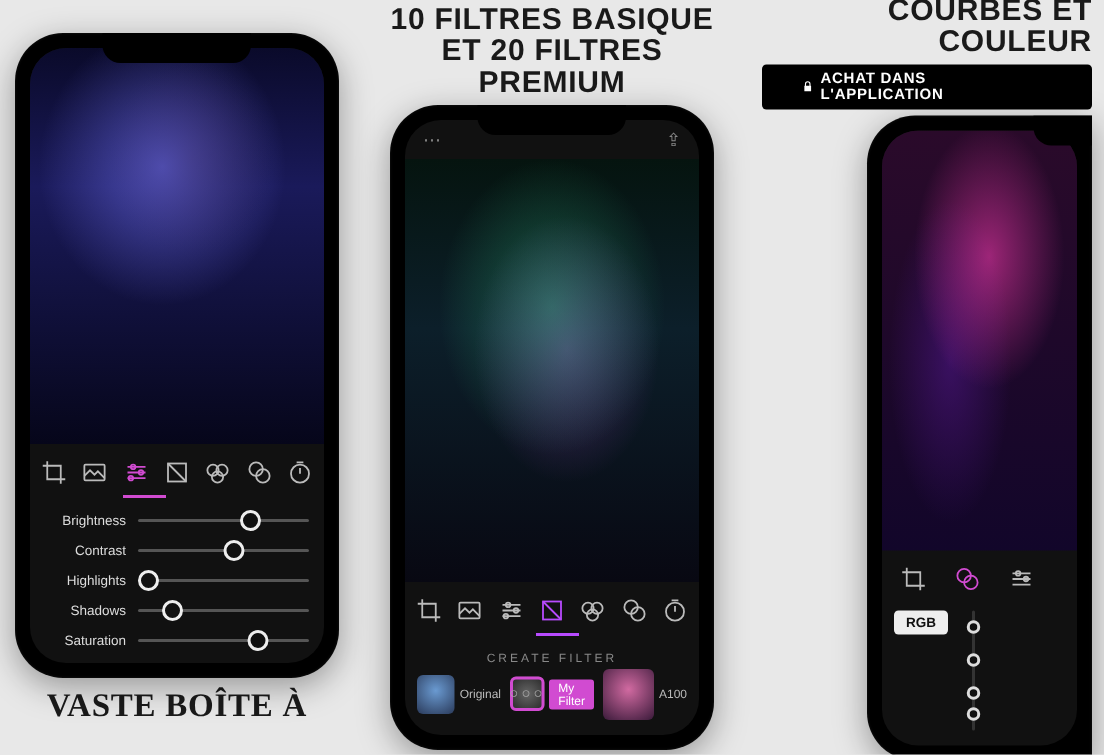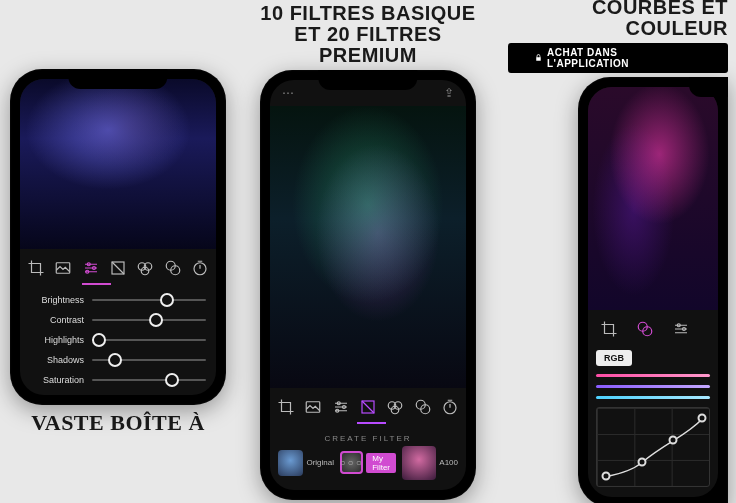--- a/index.html
+++ b/index.html
@@ -49,21 +49,21 @@
   }
   .phone::before { 
     content: ""; position: absolute; top: 0; left: 50%; transform: translateX(-50%);
     width: 46%; height: 20px; background: #000; border-radius: 0 0 12px 12px; z-index: 5;
   }
   .screen {
     background: #111; width: 100%; height: 100%; border-radius: 24px; overflow: hidden;
     display: flex; flex-direction: column;
   }
 
-  .panel.left  .phone { width: 216px; height: 336px; }
+  .panel.left  .phone { width: 216px; height: 430px; }
   .panel.mid   .phone { width: 216px; height: 430px; }
   .panel.right .phone { width: 150px; height: 430px; border-top-right-radius: 0; border-bottom-right-radius: 0; }
   .panel.right .phone::before { left: auto; right: -20%; transform: none; }
 
   
   .photo { width: 100%; flex: 1; }
   .photo.blue {
     background:
       radial-gradient(ellipse 60% 50% at 45% 30%, rgba(120,120,255,.55), transparent 70%),
       radial-gradient(ellipse 40% 35% at 55% 28%, rgba(30,20,60,.9), transparent 70%),
@@ -111,21 +111,21 @@
   .filt .thumbimg { width: 100%; aspect-ratio: 1/1; border-radius: 4px; }
   .filt.sel .thumbimg { outline: 2px solid #d14bd1; outline-offset: -2px; }
   .filt .cap { font-size: 8px; color: #bbb; }
   .filt.sel .cap { background: #d14bd1; color: #fff; padding: 1px 6px; border-radius: 2px; }
   .t-orig { background: radial-gradient(circle at 50% 40%, #6a9ad1, #2a3a5a); }
   .t-my   { background: radial-gradient(circle at 50% 50%, #666, #222); position: relative; }
   .t-my::after { content:"○○○"; position:absolute; inset:0; display:flex; align-items:center; justify-content:center; color:#aaa; font-size:10px; letter-spacing:2px;}
   .t-a100 { background: radial-gradient(circle at 50% 40%, #d16aa1, #3a1a3a); }
 
   
-  .curves { padding: 6px 8px 10px; display: flex; flex-direction: column; gap: 8px; }
+  .curves { padding: 6px 8px 10px; display: flex; flex-direction: row; gap: 8px; }
   .rgb-tag { align-self: flex-start; background: #eee; color: #111; font-size: 9px; font-weight: 700; padding: 3px 8px; border-radius: 3px; }
   .hbars { display: flex; flex-direction: column; gap: 8px; }
   .hbars .bar { height: 3px; border-radius: 2px; }
   .curvebox { position: relative; height: 80px; border: 1px solid #333; border-radius: 3px;
     background-image: linear-gradient(#2a2a2a 1px, transparent 1px), linear-gradient(90deg, #2a2a2a 1px, transparent 1px);
     background-size: 33.33% 33.33%;
   }
   .curvebox svg { position: absolute; inset: 0; width: 100%; height: 100%; }
   .curvebox .pt { position: absolute; width: 9px; height: 9px; border: 2px solid #ddd; background:#111; border-radius:50%; transform: translate(-50%, -50%); }
 

